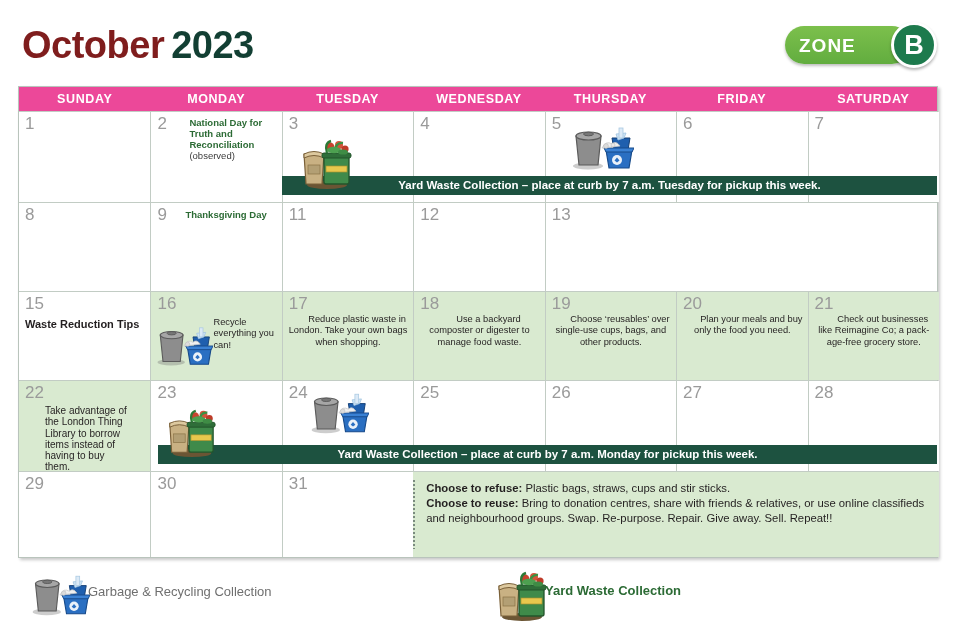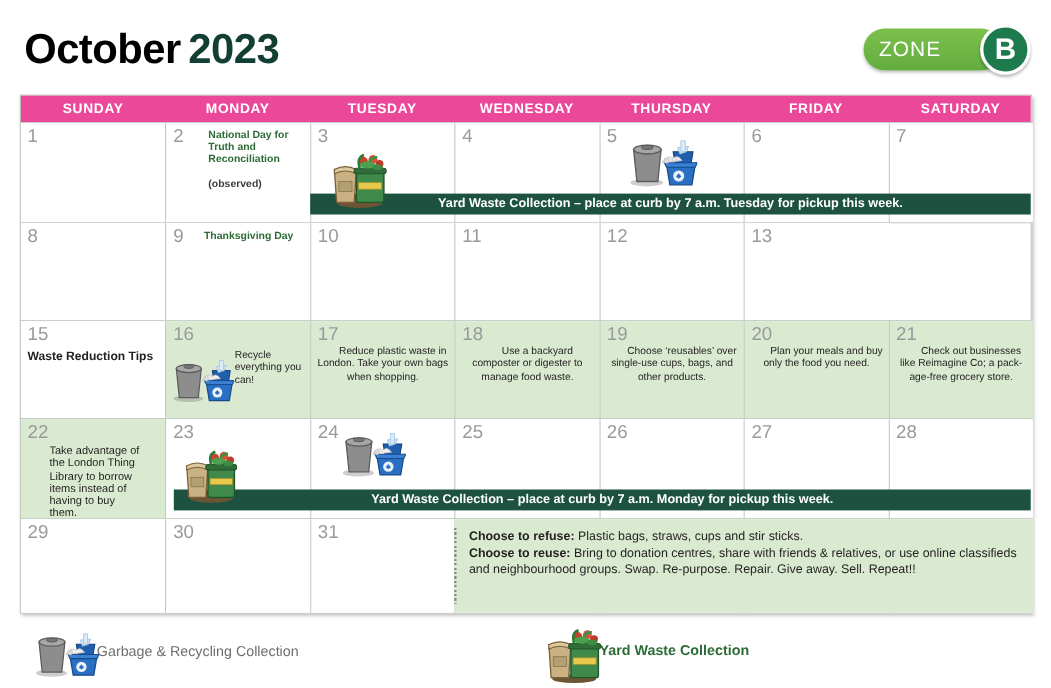--- a/index.html
+++ b/index.html
@@ -13,35 +13,35 @@
   }
   
   .page-header{
     position:absolute;left:0;top:0;width:955px;height:88px;
   }
   .title{
     position:absolute;left:22px;top:24px;
     font-size:38px;font-weight:bold;letter-spacing:-0.5px;
     white-space:nowrap;
   }
-  .title .month{color:#000000;}
+  .title .month{color:#7f1d1d;}
   .title .year{color:#123f33;margin-left:7px;}
   .zone-badge{
     position:absolute;right:18px;top:22px;
     width:152px;height:46px;
   }
   .zone-pill{
     position:absolute;left:0;top:4px;width:126px;height:38px;
     background:linear-gradient(#7cc04c,#62ad3f);
     border-radius:19px;
     box-shadow:0 2px 3px rgba(0,0,0,.25);
   }
   .zone-pill-label{
     position:absolute;left:14px;top:9px;
-    color:#ffffff;font-size:19px;font-weight:normal;letter-spacing:1px;
+    color:#ffffff;font-size:19px;font-weight:bold;letter-spacing:1px;
   }
   .zone-circle{
     position:absolute;right:0;top:0;width:46px;height:46px;border-radius:50%;
     background:#1d7a4d;border:3px solid #ffffff;
     box-sizing:border-box;
     box-shadow:0 2px 3px rgba(0,0,0,.3);
   }
   .zone-circle-label{
     position:absolute;left:0;top:0;width:40px;height:40px;
     line-height:40px;text-align:center;
@@ -78,21 +78,21 @@
   .daynum{
     position:absolute;left:6px;top:2px;
     font-size:17px;color:#9a9a9a;font-weight:normal;
     line-height:20px;
   }
   .holiday{
     position:absolute;left:38px;top:5px;right:3px;
     font-size:9.5px;line-height:11px;
     color:#2c6b35;font-weight:bold;
   }
-  .holiday .obs{font-weight:bold;color:#3b3b3b;display:block;margin-top:12px;}
+  .holiday .obs{font-weight:normal;color:#3b3b3b;display:block;}
   .holiday.mid{left:34px;top:6px;}
   .tiptext{
     position:absolute;left:4px;right:4px;top:22px;
     font-size:9.3px;line-height:11.3px;color:#231f20;
     text-align:center;
   }
   .tiptext.ind{text-indent:18px;}
   .tipbold{
     position:absolute;left:6px;top:26px;right:4px;
     font-size:11px;font-weight:bold;color:#231f20;
@@ -249,23 +249,20 @@
 
   <div class="week w2">
     <div class="cell">
       <span class="daynum">8</span>
     </div>
     <div class="cell">
       <span class="daynum">9</span>
       <span class="holiday mid">Thanksgiving Day</span>
     </div>
     <div class="cell">
-      <span class="daynum">10</span>
-    </div>
-    <div class="cell">
       <span class="daynum">11</span>
     </div>
     <div class="cell">
       <span class="daynum">12</span>
     </div>
     <div class="cell">
       <span class="daynum">13</span>
     </div>
   </div>
 

